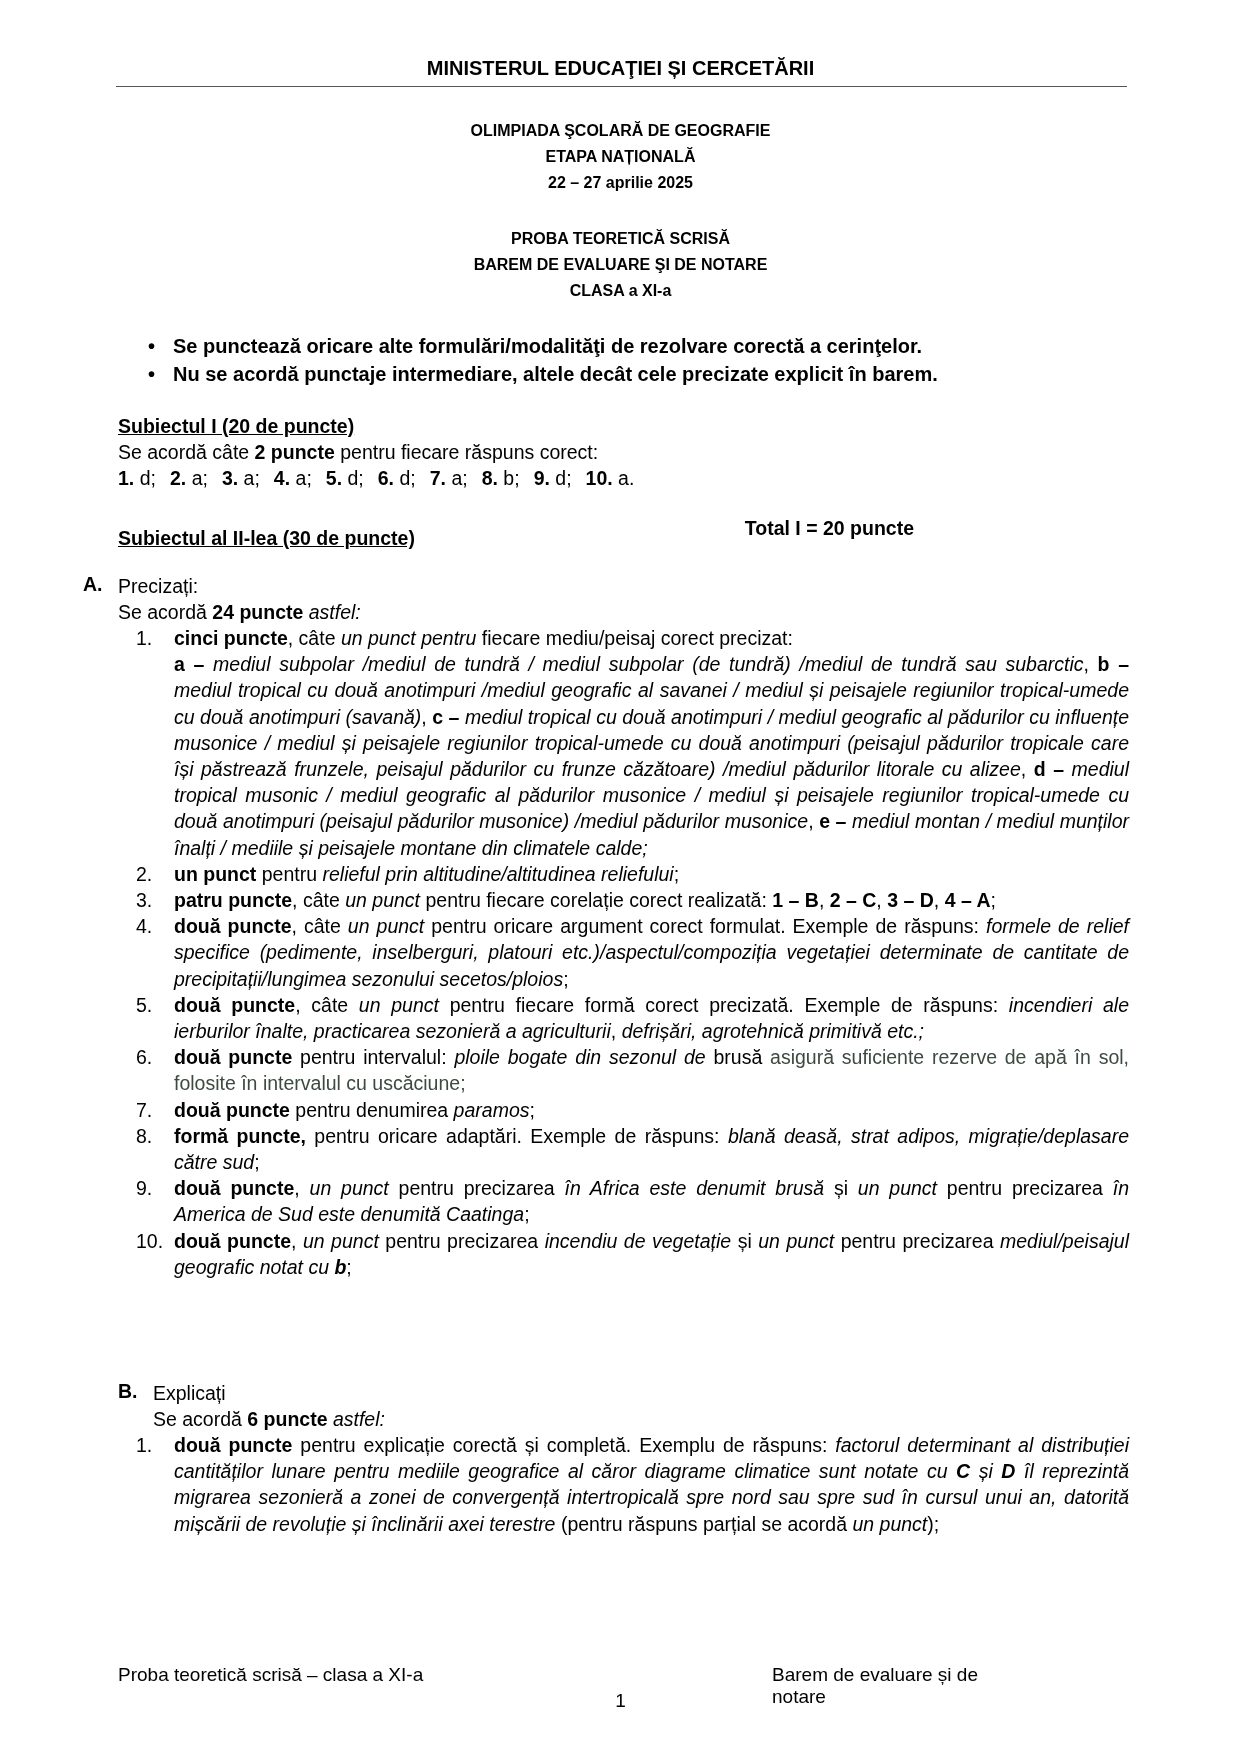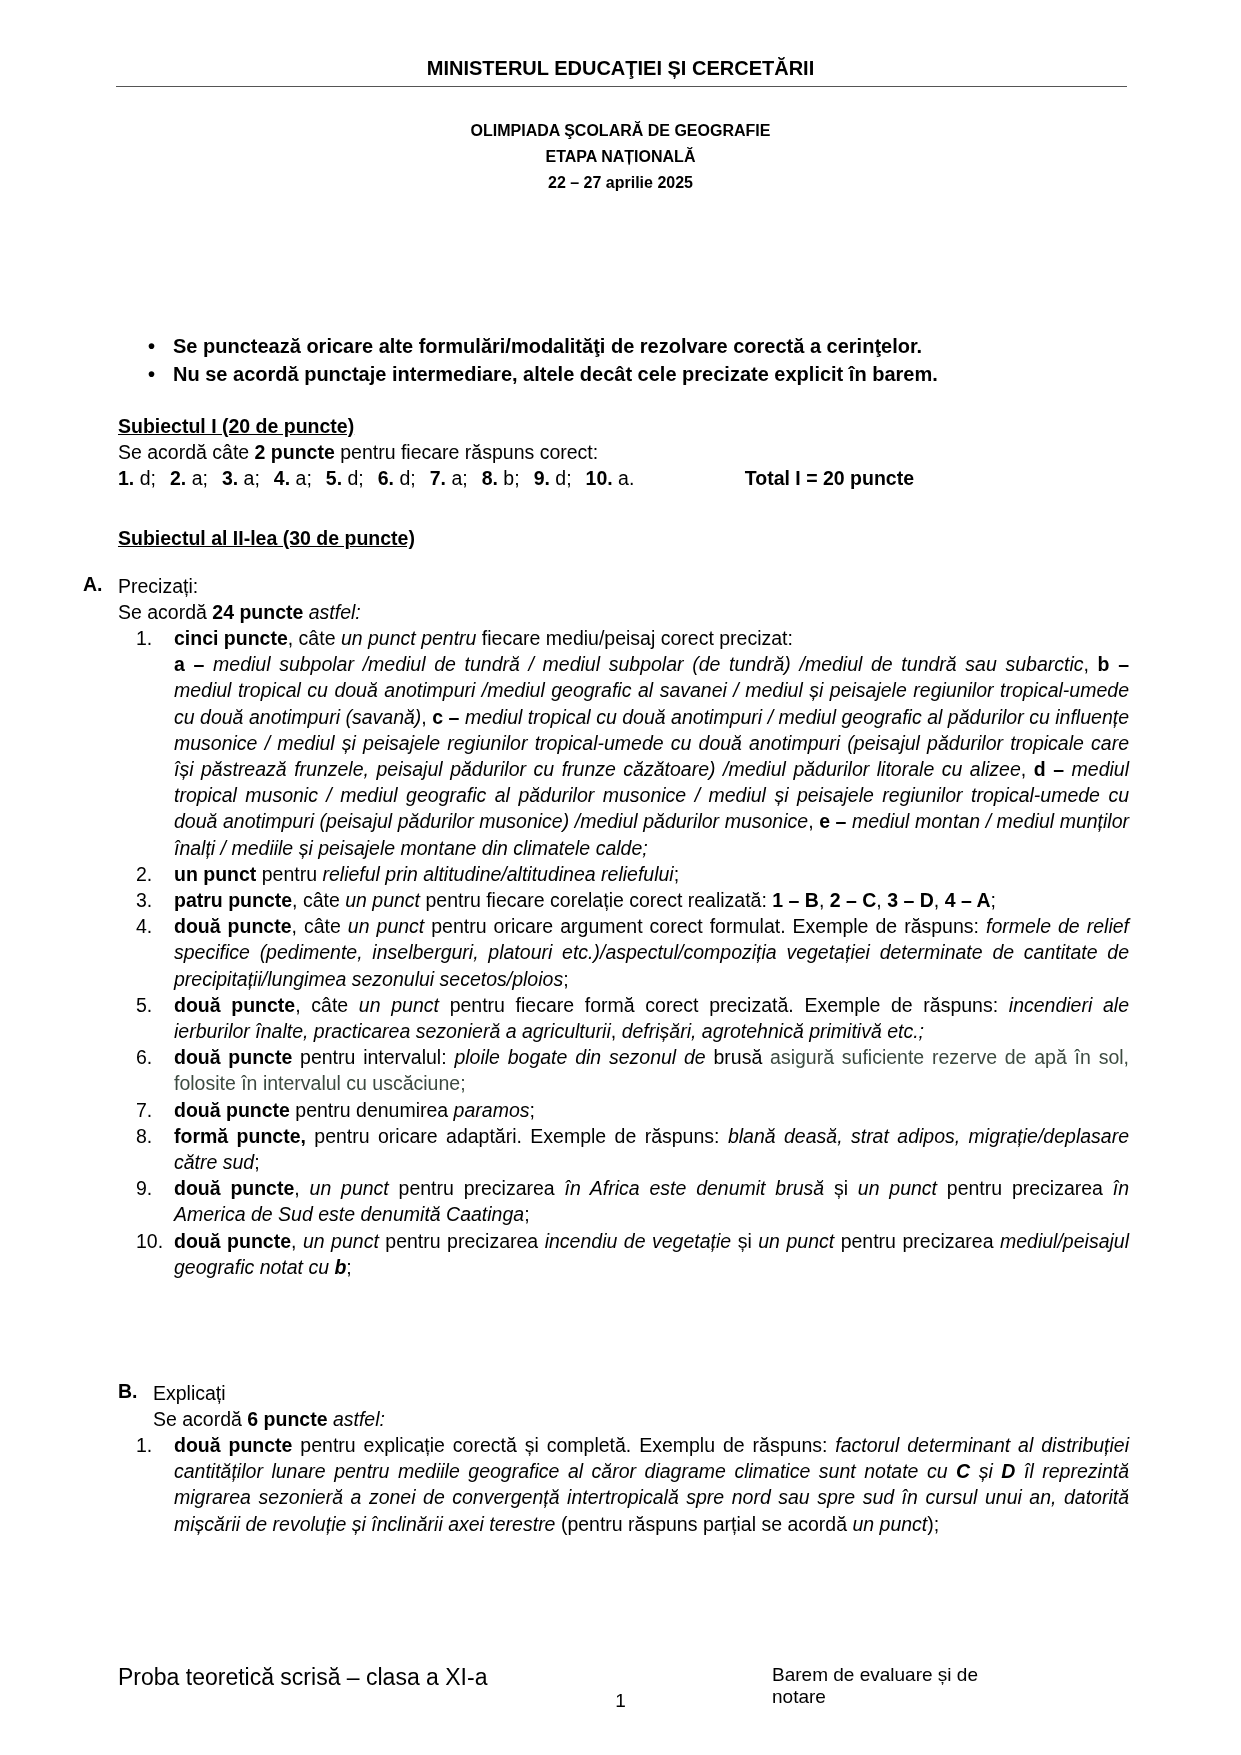--- a/index.html
+++ b/index.html
@@ -21,52 +21,57 @@
   i { font-style: italic; }
   .answers span.k { font-weight: bold; }
   .answers .cell { display: inline-block; margin-right: 14px; }
   .total { position: absolute; right: 113px; font-weight: bold; }
   .lettered { position: absolute; left: 83px; font-weight: bold; }
   .list { position: absolute; left: 136px; width: 993px; line-height: 26.2px; }
   .item { position: relative; padding-left: 38px; text-align: justify; }
   .item .num { position: absolute; left: 0; top: 0; }
   .item .body { display: block; }
   .gray { color: #3c4a40; }
-  .footer-left { position: absolute; left: 118px; top: 1664px; font-size: 23px; }
+  .footer-left { position: absolute; left: 118px; top: 1664px; font-size: 19px; }
   .footer-right { position: absolute; left: 772px; top: 1664px; font-size: 19px; }
   .page-num { position: absolute; left: 0; width: 1241px; top: 1690px; text-align: center; font-size: 19px; }
 </style>
 </head>
 <body>
 
 <div class="page">
 
   <div class="header-title">MINISTERUL EDUCAŢIEI ȘI CERCETĂRII</div>
   <div class="header-rule"></div>
 
   <div class="center-block" style="top:118px;">
     <div>OLIMPIADA ŞCOLARĂ DE GEOGRAFIE</div>
     <div>ETAPA NAȚIONALĂ</div>
     <div>22 – 27 aprilie 2025</div>
   </div>
 
+  <div class="center-block" style="top:226px;">
+    <div>PROBA TEORETICĂ SCRISĂ</div>
+    <div>BAREM DE EVALUARE ŞI DE NOTARE</div>
+    <div>CLASA a XI-a</div>
+  </div>
 
   <div class="bullets">
     <div class="b">Se punctează oricare alte formulări/modalităţi de rezolvare corectă a cerinţelor.</div>
     <div class="b">Nu se acordă punctaje intermediare, altele decât cele precizate explicit în barem.</div>
   </div>
 
   <div class="section" style="top:413px;">
     <div><span class="u">Subiectul I (20 de puncte)</span></div>
     <div>
       <span>Se acordă câte </span><b>2 puncte</b><span> pentru fiecare răspuns corect:</span>
     </div>
     <div class="answers" id="answers"><span class="cell"><span class="k">1.</span> <span>d;</span></span><span class="cell"><span class="k">2.</span> <span>a;</span></span><span class="cell"><span class="k">3.</span> <span>a;</span></span><span class="cell"><span class="k">4.</span> <span>a;</span></span><span class="cell"><span class="k">5.</span> <span>d;</span></span><span class="cell"><span class="k">6.</span> <span>d;</span></span><span class="cell"><span class="k">7.</span> <span>a;</span></span><span class="cell"><span class="k">8.</span> <span>b;</span></span><span class="cell"><span class="k">9.</span> <span>d;</span></span><span class="cell"><span class="k">10.</span> <span>a.</span></span></div>
   </div>
-  <div class="total" style="top:467px;">Total I = 20 puncte</div>
+  <div class="total" style="top:517px;">Total I = 20 puncte</div>
 
   <div class="section" style="top:525px;text-decoration:underline;">
     <span class="u">Subiectul al II-lea (30 de puncte)</span>
   </div>
   <div class="lettered" style="top:573px;">A.</div>
   <div class="section" style="top:573px;">
     <div>Precizați:</div>
     <div>
       <span>Se acordă </span><b>24 puncte</b><i> astfel:</i>
     </div>

